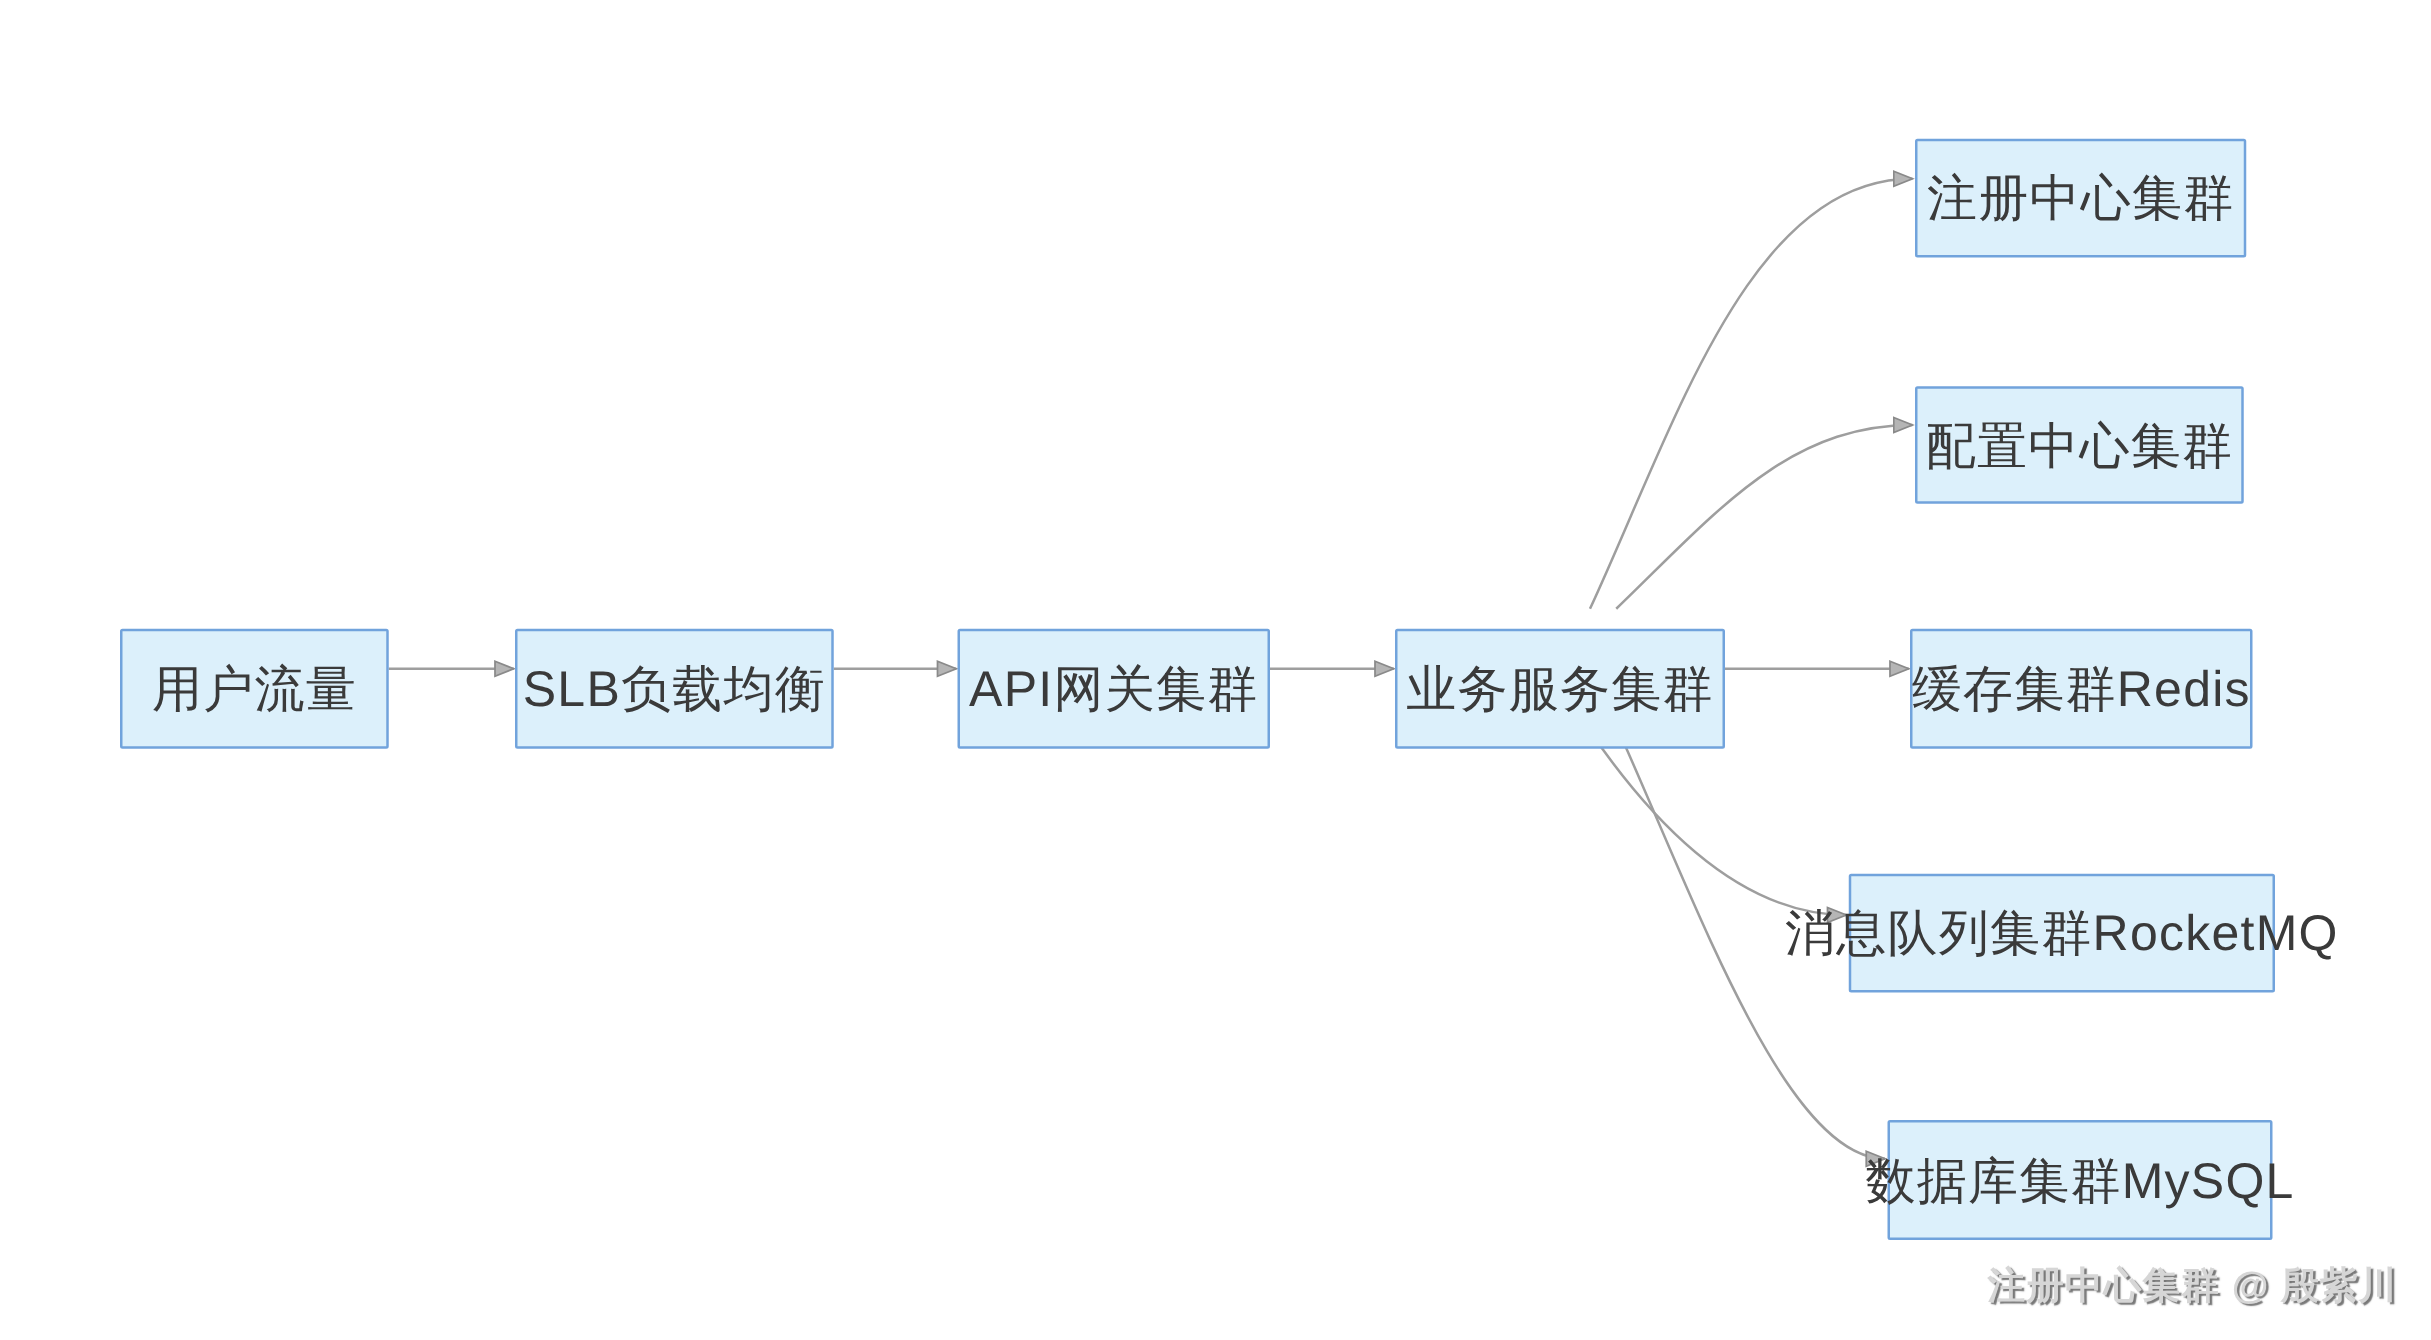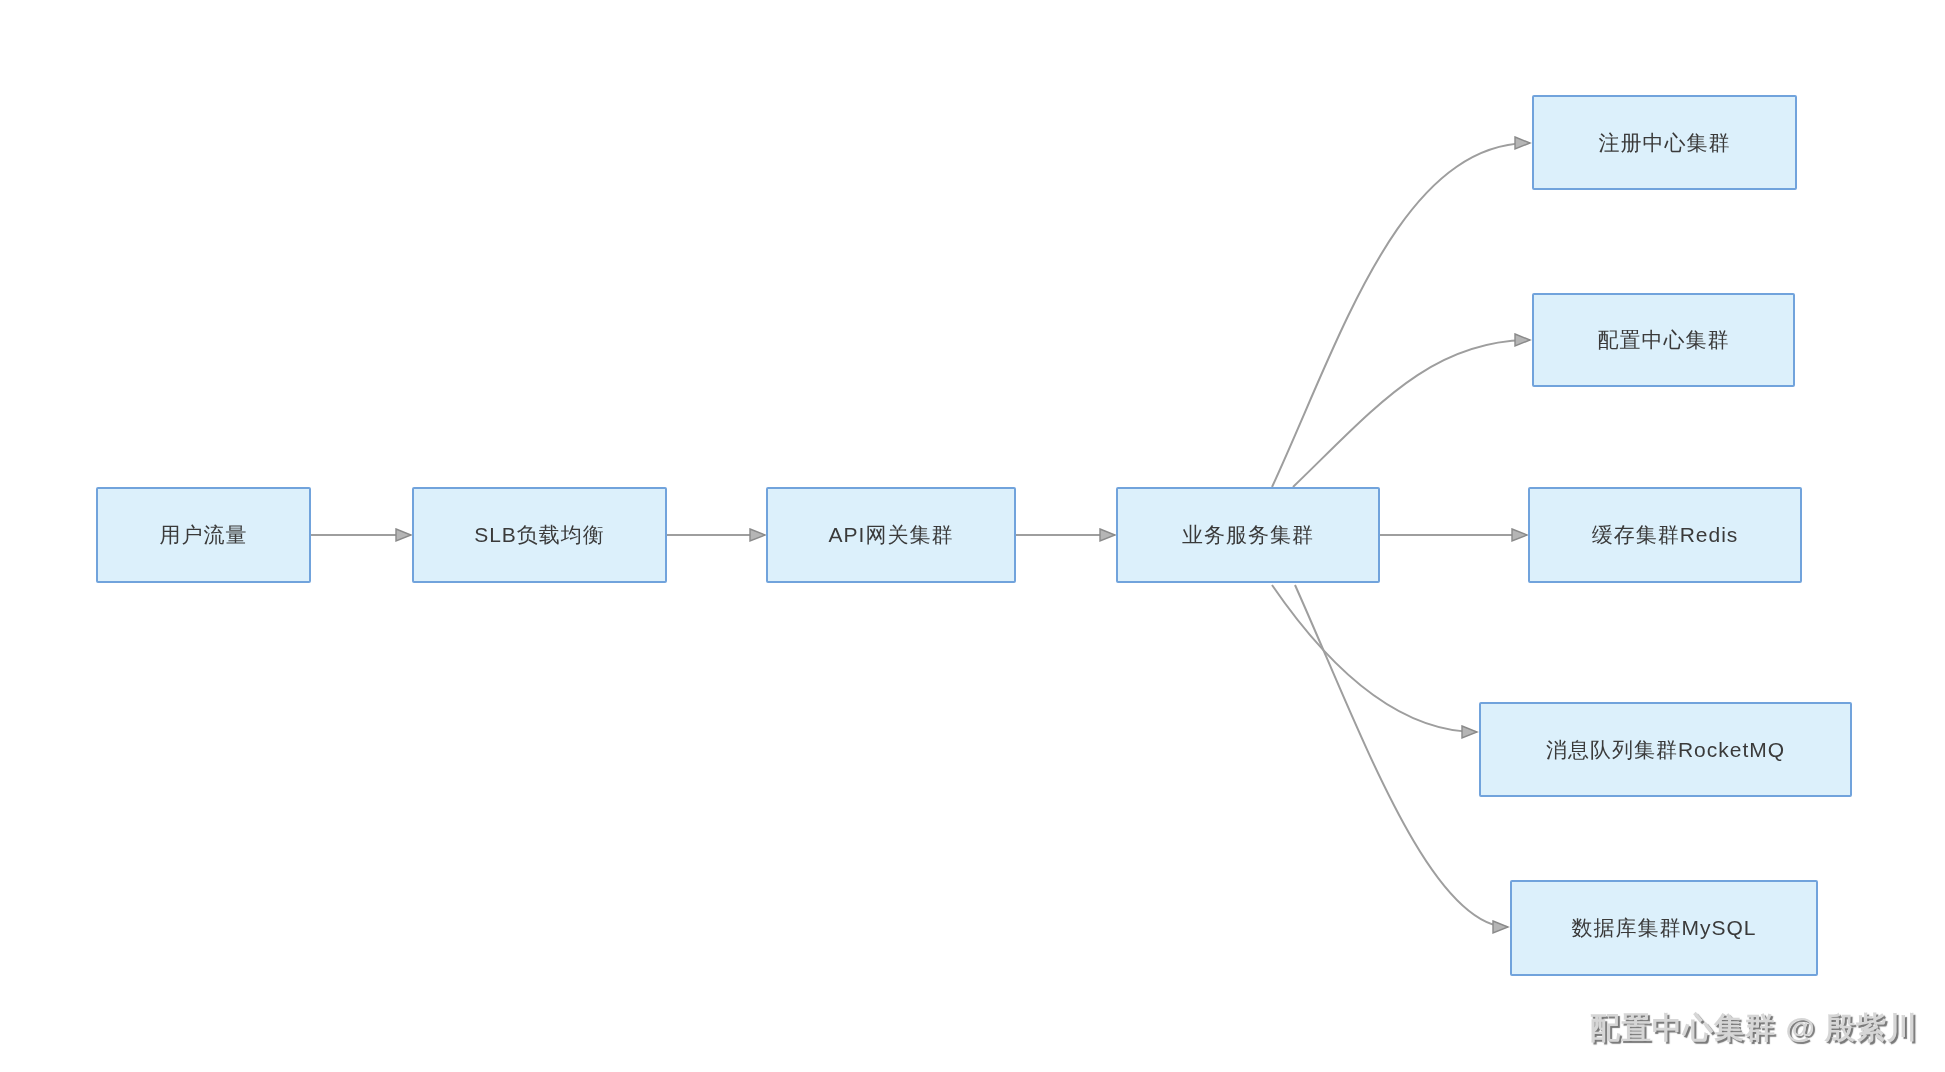--- a/index.html
+++ b/index.html
@@ -41,33 +41,34 @@
   }
   .node{
     position:absolute;
     box-sizing:border-box;
     background:var(--node-fill);
     border:2px solid var(--node-border);
     border-radius:2px;
     display:flex;
     align-items:center;
     justify-content:center;
-    font-size:21px;
+    font-size:40px;
     color:var(--node-text);
     letter-spacing:1px;
     white-space:nowrap;
+    margin-top:16px;
   }
   .n-user {left:96px;  top:487px; width:215px; height:96px;}
   .n-slb  {left:412px; top:487px; width:255px; height:96px;}
   .n-api  {left:766px; top:487px; width:250px; height:96px;}
   .n-biz  {left:1116px;top:487px; width:264px; height:96px;}
   .n-reg  {left:1532px;top:95px;  width:265px; height:95px;}
   .n-cfg  {left:1532px;top:293px; width:263px; height:94px;}
   .n-redis{left:1528px;top:487px; width:274px; height:96px;}
-  .n-mq   {left:1479px;top:702px; width:373px; height:95px;}
+  .n-mq   {left:1479px;top:683px; width:341px; height:95px;}
   .n-sql  {left:1510px;top:880px; width:308px; height:96px;}
   .watermark{
     position:absolute;
     right:27px;
     top:1008px;
     font-size:30px;
     font-weight:700;
     letter-spacing:1px;
     color:#d6d6d6;
     text-shadow:2px 2px 1px rgba(95,95,95,0.85), -1px -1px 0 rgba(255,255,255,0.9);
@@ -107,15 +108,15 @@
   <div class="node n-reg">注册中心集群</div>
 
   <div class="node n-cfg">配置中心集群</div>
 
   <div class="node n-redis">缓存集群Redis</div>
 
   <div class="node n-mq">消息队列集群RocketMQ</div>
 
   <div class="node n-sql">数据库集群MySQL</div>
 
-  <div class="watermark">配置中心集群 @ 殷紫川</div>
+  <div class="watermark">注册中心集群 @ 殷紫川</div>
 
 </div>
 
 </body></html>

